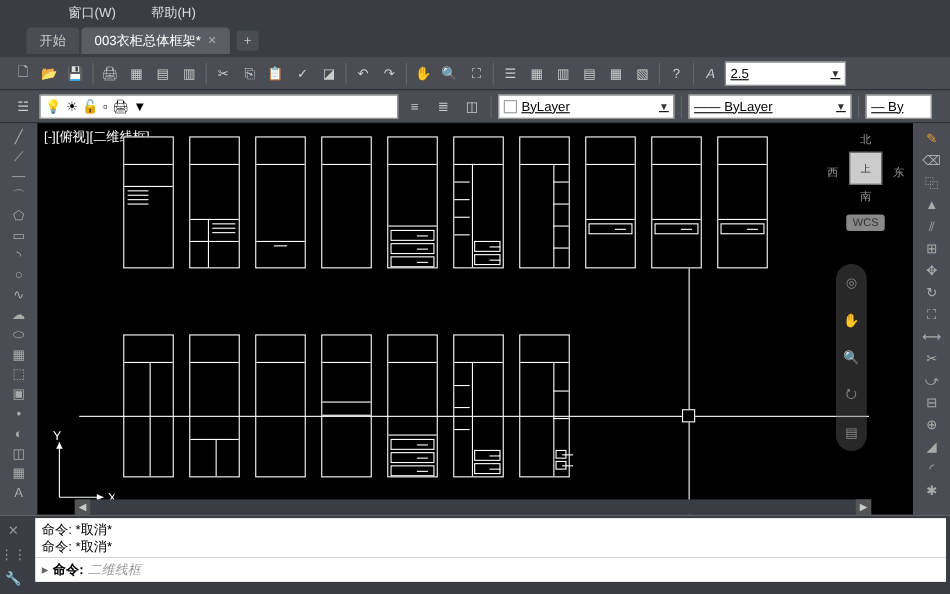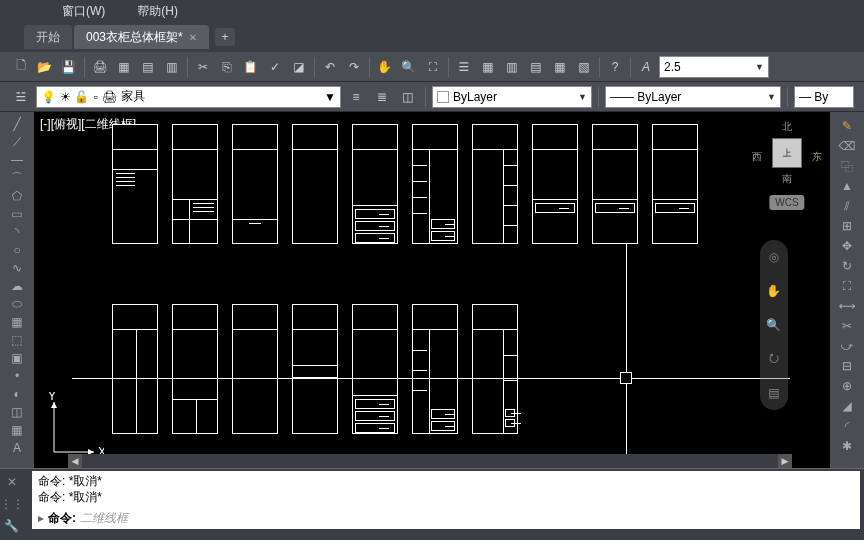--- a/index.html
+++ b/index.html
@@ -10,21 +10,21 @@
 
 .tabbar { height: 30px; background: #3a3e44; display: flex; align-items: center; padding-left: 24px; gap: 2px; }
 .tab { height: 24px; padding: 4px 12px; background: #4a4e54; border-radius: 4px 4px 0 0; display: flex; align-items: center; gap: 6px; color: #ccc; }
 .tab.active { background: #5a5e64; color: #fff; }
 .tab-close { color: #aaa; font-size: 10px; }
 .tab-add { width: 20px; height: 18px; background: #4a4e54; display: flex; align-items: center; justify-content: center; border-radius: 3px; color: #ccc; margin-left: 4px; }
 
 .toolbar-row { height: 30px; display: flex; align-items: center; gap: 2px; padding: 2px 10px; border-bottom: 1px solid #2a2e32; }
 .tb-btn { width: 22px; height: 22px; display: flex; align-items: center; justify-content: center; color: #ccc; border-radius: 2px; }
 .tb-sep { width: 1px; height: 20px; background: #666; margin: 0 2px; }
-.tb-combo { height: 22px; background: #fff; color: #000; border: 1px solid #888; padding: 0 4px; display: flex; align-items: center; justify-content: space-between; }
+.tb-combo { height: 22px; background: #fff; color: #000; border: 1px solid #888; padding: 0 4px; display: flex; align-items: center; justify-content: space-between; text-decoration: underline; }
 .tb-combo .arrow { color: #333; font-size: 9px; }
 
 .layer-row { height: 30px; display: flex; align-items: center; gap: 4px; padding: 2px 10px; border-bottom: 1px solid #2a2e32; }
 .layer-combo { flex: 1; height: 22px; background: #fff; color: #000; border: 1px solid #888; padding: 0 4px; display: flex; align-items: center; gap: 4px; }
 
 .main-area { position: absolute; top: 112px; left: 34px; right: 34px; bottom: 72px; background: #000; }
 .sidebar-left { position: absolute; top: 112px; left: 0; width: 34px; bottom: 72px; background: #4a4e54; display: flex; flex-direction: column; gap: 2px; padding: 4px 0; align-items: center; }
 .sidebar-right { position: absolute; top: 112px; right: 0; width: 34px; bottom: 72px; background: #4a4e54; display: flex; flex-direction: column; gap: 4px; padding: 6px 0; align-items: center; }
 .side-icon { width: 22px; height: 16px; color: #aaa; display: flex; align-items: center; justify-content: center; }
 
@@ -126,34 +126,33 @@
 </div>
 
 <div class="layer-row">
   <div class="tb-btn">☱</div>
   <div class="layer-combo" style="max-width:326px">
     <span>💡</span>
     <span>☀</span>
     <span>🔓</span>
     <span>▫</span>
     <span>🖨</span>
-    <span style="flex:1">家具</span>
     <span class="arrow">▼</span>
   </div>
   <div class="tb-btn">≡</div>
   <div class="tb-btn">≣</div>
   <div class="tb-btn">◫</div>
   <div class="tb-sep"></div>
   <div class="tb-combo" style="width:160px">
     <span style="display:inline-block;width:12px;height:12px;background:#fff;border:1px solid #999;margin-right:4px"></span>
     <span style="flex:1">ByLayer</span>
       <span class="arrow">▼</span>
   </div>
   <div class="tb-sep"></div>
-  <div class="tb-combo" style="width:176px">
+  <div class="tb-combo" style="width:148px">
     <span style="flex:1">—— <span>ByLayer</span></span>
       <span class="arrow">▼</span>
   </div>
   <div class="tb-sep"></div>
   <div class="tb-combo" style="width:60px">
     <span>— <span>By</span></span>
   </div>
 </div>
 
 <div class="sidebar-left">

